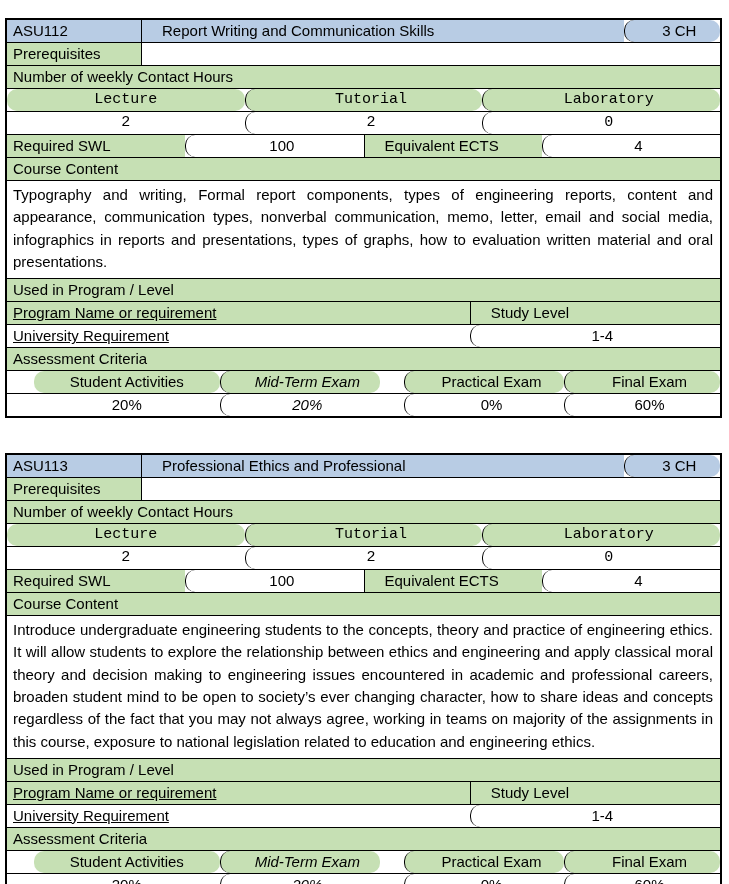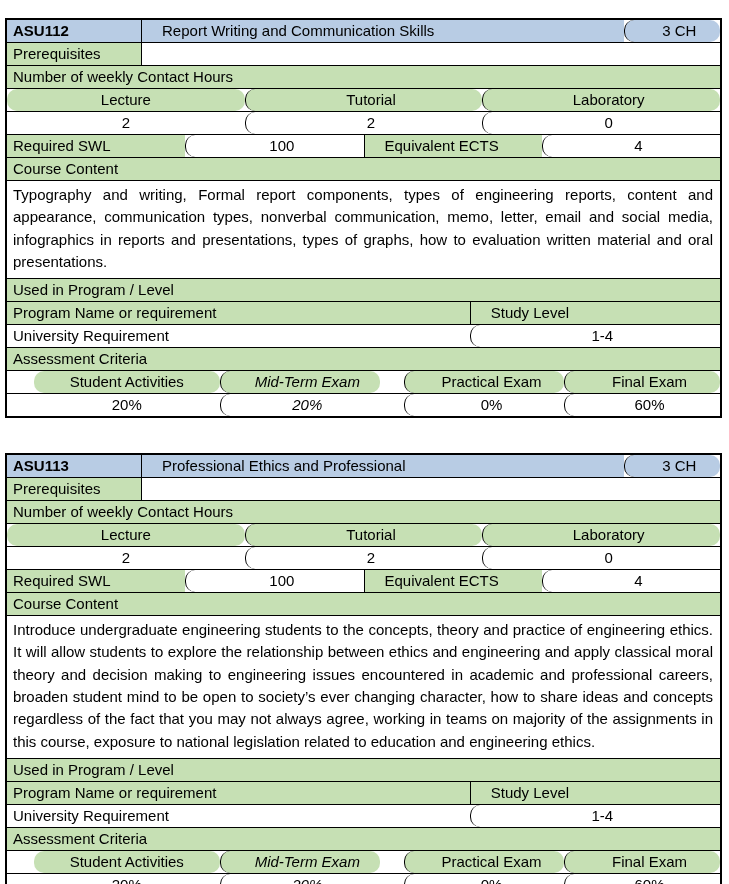--- a/index.html
+++ b/index.html
@@ -40,28 +40,28 @@
   .center { text-align: center; border-radius: 10px; }
   .full { width: 100%; }
   .content {
     white-space: normal;
     text-align: justify;
     line-height: 22.3px;
     padding: 3px 7px 5px 6px;
     border-radius: 12px;
   }
   
-  .w-code  { width: 18.8%; font-weight: bold; }
+  .w-code  { width: 18.8%; }
   .w-title { width: 67.7%; }
   .w-ch    { width: 13.5%; }
   .w-prelabel { width: 18.8%; }
   .w-preval  { width: 81.2%; }
-  .w-third { width: 33.333%; }
+  .w-third { width: 33.333%; font-family: Liberation Mono, monospace; }
   .w-quarter { width: 25%; }
-  .w-prog  { width: 64.9%; }
+  .w-prog  { width: 64.9%; text-decoration: underline; }
   .w-level { width: 35.1%; }
   .w-a1 { width: 28.2%; margin-left: 27px; }
   .w-a2 { width: 24.2%; font-style: italic; }
   .w-a3 { width: 24.1%; margin-left: 24px; }
   .w-a4 { width: 23.5%; }
 </style>
 </head>
 <body>
 
 <div class="page">

